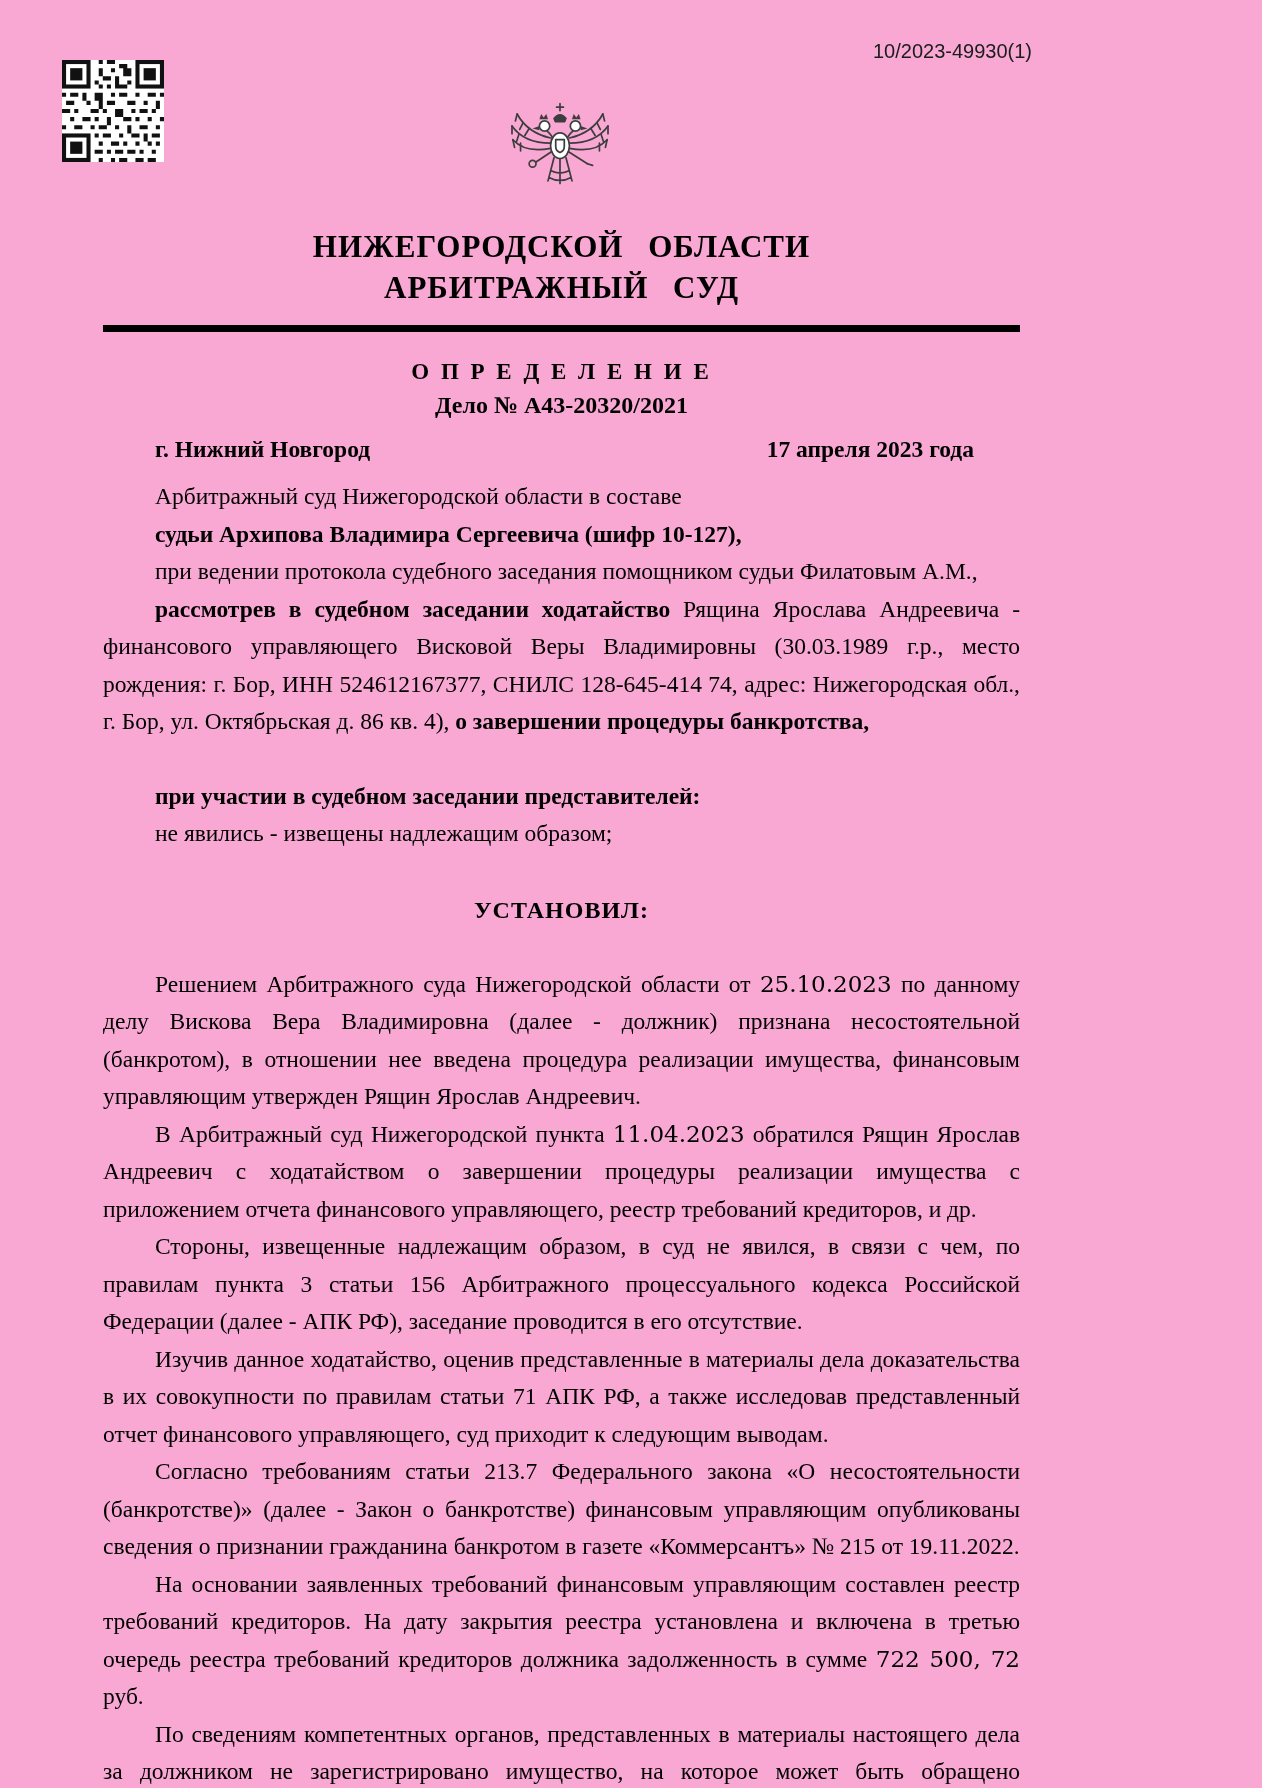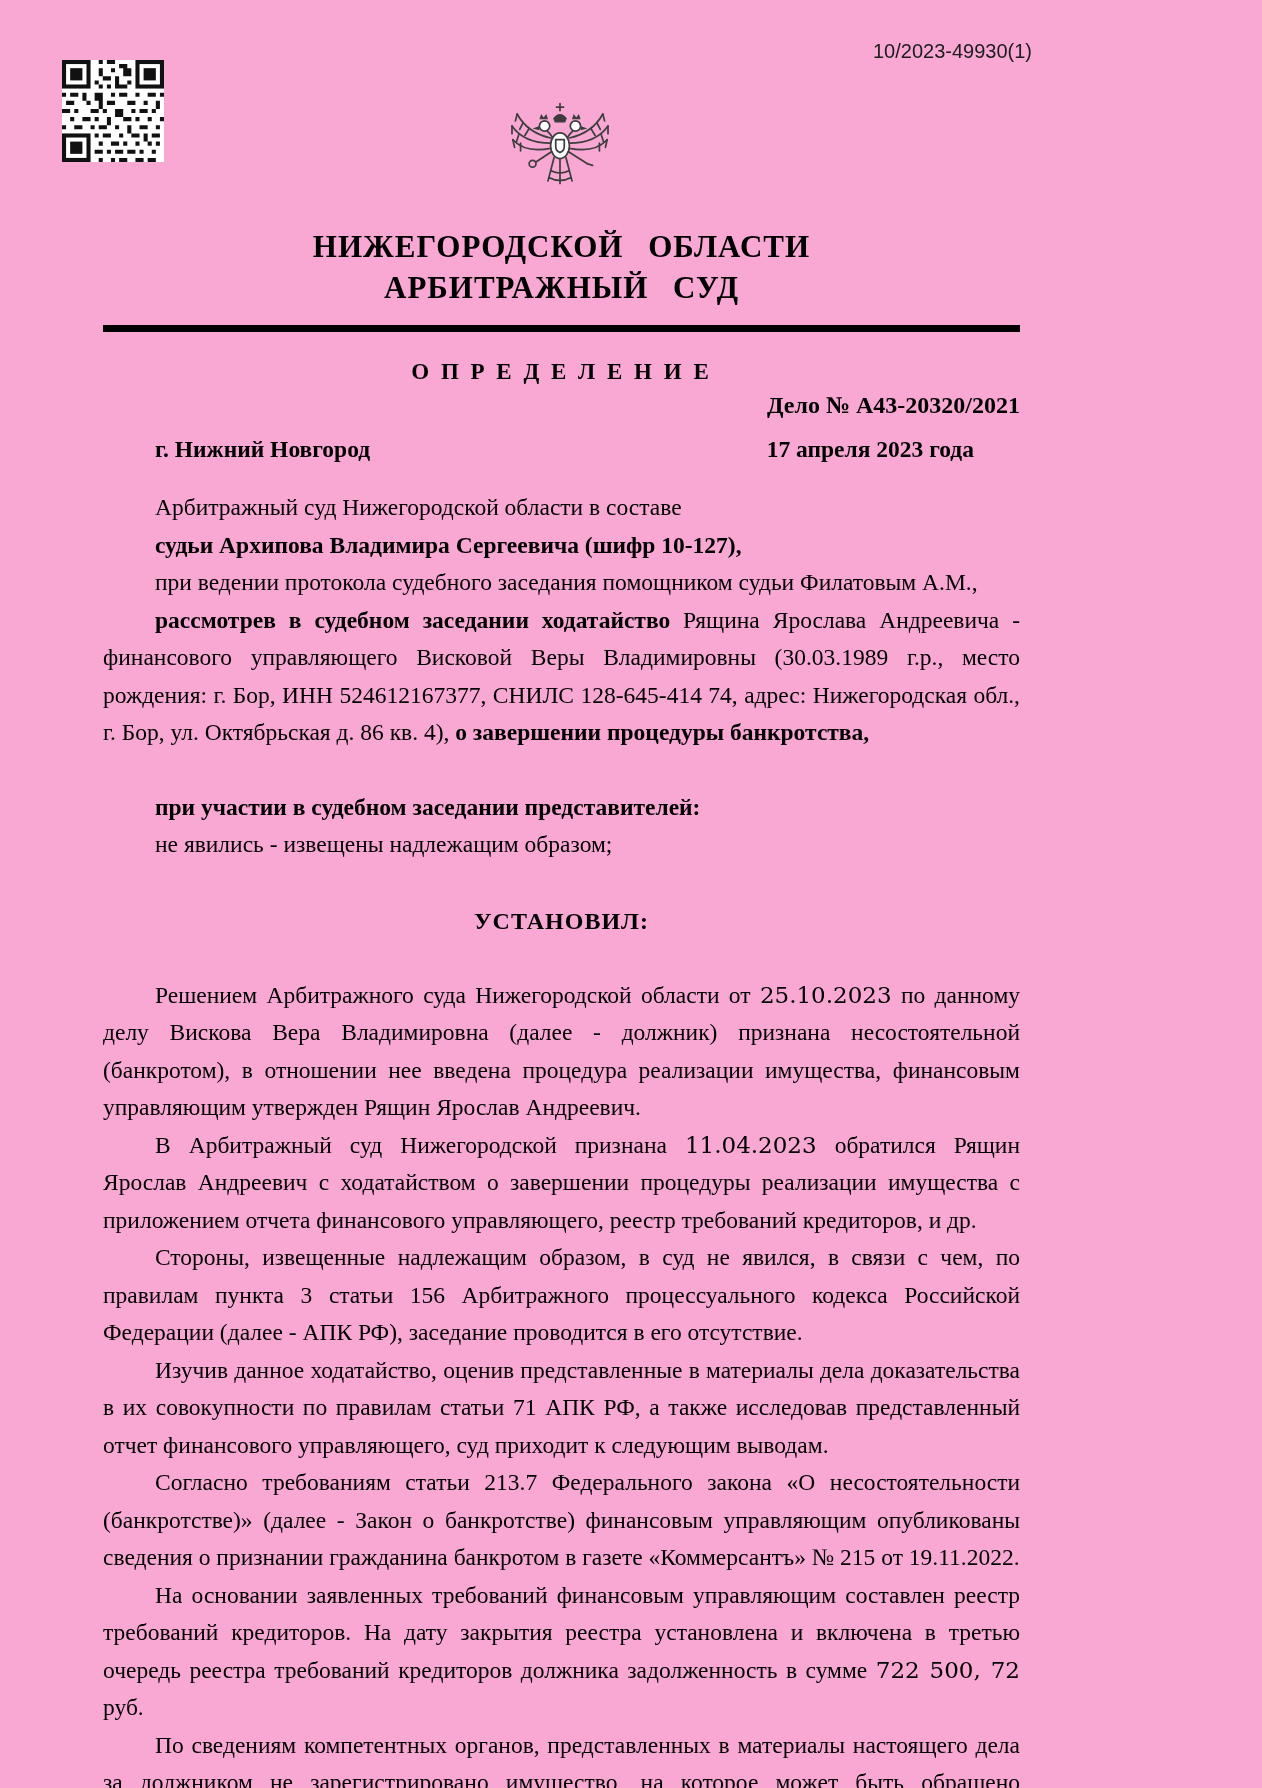--- a/index.html
+++ b/index.html
@@ -25,26 +25,26 @@
   .content { position:absolute; left:103px; top:0; width:917px; }
 
   .court-name { padding-top:226px; text-align:center; font-weight:bold;
     font-size:31px; line-height:41px; word-spacing:16px; letter-spacing:1px; }
 
   .rule { margin-top:17px; height:7px; background:#000; }
 
   .doc-type { margin-top:27px; text-align:center; font-weight:bold;
     font-size:23px; letter-spacing:3px; }
 
-  .case-no { margin-top:7px; text-align:right; font-weight:bold; font-size:24px; }
+  .case-no { margin-top:7px; text-align:center; font-weight:bold; font-size:24px; }
 
   .city-date { margin-top:17px; display:flex; justify-content:space-between;
     padding:0 46px 0 52px; font-weight:bold; font-size:23.5px; }
 
-  .intro { margin-top:26px; font-size:23.5px; line-height:37.5px; }
+  .intro { margin-top:15px; font-size:23.5px; line-height:37.5px; }
   .line { margin:0; padding-left:52px; }
   p.just { margin:0; text-align:justify; text-indent:52px; font-size:23.5px; line-height:37.5px; }
 
   .participants { margin-top:37px; font-size:23.5px; line-height:37.5px; }
   .participants .label { font-weight:bold; }
 
   .ustanovil { margin-top:44px; text-align:center; font-weight:bold;
     font-size:24px; letter-spacing:1px; }
 
   .bodytext { margin-top:42px; }
@@ -137,21 +137,21 @@
 
     <div class="participants">
       <p class="line label">при участии в судебном заседании представителей:</p>
       <p class="line">не явились - извещены надлежащим образом;</p>
     </div>
 
     <div class="ustanovil">УСТАНОВИЛ:</div>
 
     <div class="bodytext">
       <p class="just"><span>Решением Арбитражного суда Нижегородской области от </span><span class="ins">25.10.2023</span><span> по данному делу Вискова Вера Владимировна (далее - должник) признана несостоятельной (банкротом), в отношении нее введена процедура реализации имущества, финансовым управляющим утвержден Рящин Ярослав Андреевич.</span></p>
-      <p class="just"><span>В Арбитражный суд Нижегородской признана </span><span class="ins">11.04.2023</span><span> обратился Рящин Ярослав Андреевич с ходатайством о завершении процедуры реализации имущества с приложением отчета финансового управляющего, реестр требований кредиторов, и др.</span></p>
+      <p class="just"><span>В Арбитражный суд Нижегородской пункта </span><span class="ins">11.04.2023</span><span> обратился Рящин Ярослав Андреевич с ходатайством о завершении процедуры реализации имущества с приложением отчета финансового управляющего, реестр требований кредиторов, и др.</span></p>
       <p class="just">Стороны, извещенные надлежащим образом, в суд не явился, в связи с чем, по правилам пункта 3 статьи 156 Арбитражного процессуального кодекса Российской Федерации (далее - АПК РФ), заседание проводится в его отсутствие.</p>
       <p class="just">Изучив данное ходатайство, оценив представленные в материалы дела доказательства в их совокупности по правилам статьи 71 АПК РФ, а также исследовав представленный отчет финансового управляющего, суд приходит к следующим выводам.</p>
       <p class="just">Согласно требованиям статьи 213.7 Федерального закона «О несостоятельности (банкротстве)» (далее - Закон о банкротстве) финансовым управляющим опубликованы сведения о признании гражданина банкротом в газете «Коммерсантъ» № 215 от 19.11.2022.</p>
       <p class="just"><span>На основании заявленных требований финансовым управляющим составлен реестр требований кредиторов. На дату закрытия реестра установлена и включена в третью очередь реестра требований кредиторов должника задолженность в сумме </span><span class="ins">722 500, 72</span><span> руб.</span></p>
       <p class="just">По сведениям компетентных органов, представленных в материалы настоящего дела за должником не зарегистрировано имущество, на которое может быть обращено взыскание.</p>
 
     </div>
 
   </div>
 </div>

